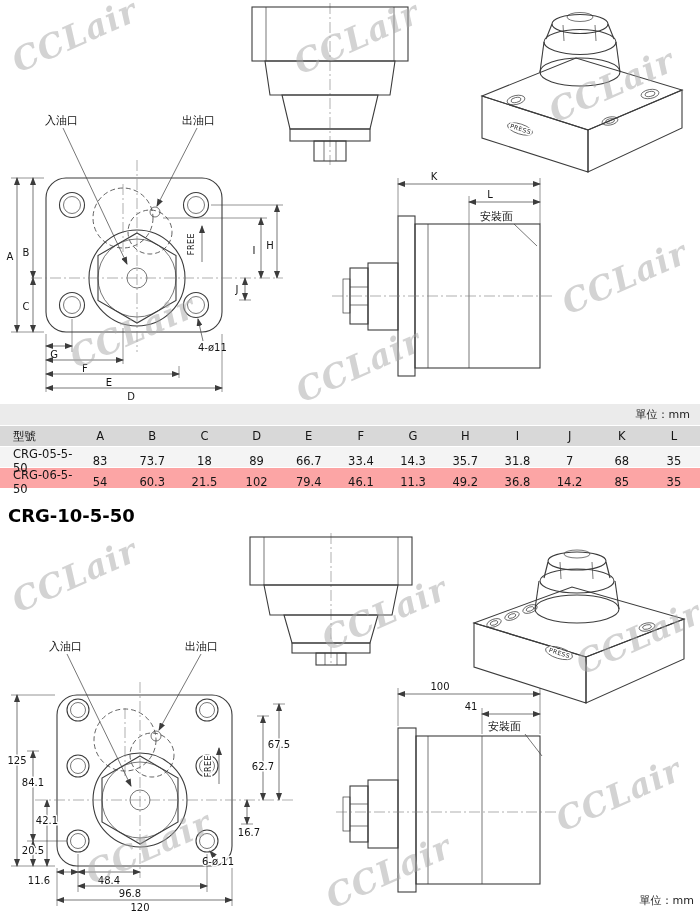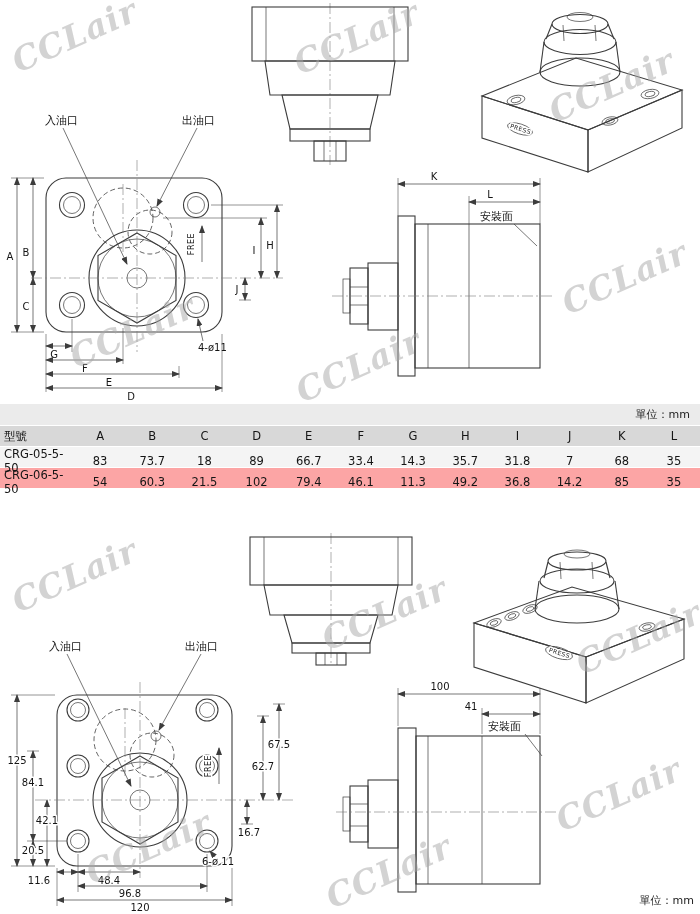--- a/index.html
+++ b/index.html
@@ -17,21 +17,21 @@
 .ld{fill:none;stroke:#3c3c3c;stroke-width:.7}
 .lbl{fill:#141414;font-size:10px;font-family:"DejaVu Sans","Liberation Sans",sans-serif;text-anchor:middle;paint-order:stroke;stroke:#fff;stroke-width:3;stroke-linejoin:round}
 .cjk{font-size:11px}
 .ls{text-anchor:start}
 .sm{font-size:8px;letter-spacing:.5px}
 .tiny{font-size:6px;letter-spacing:.5px}
 .tablezone{position:absolute;left:0;top:404px;width:700px;z-index:3}
 .unitbar{height:22px;background:#ebebeb;display:flex;align-items:center;justify-content:flex-end;padding-right:10px;font-size:11px;color:#222;border-bottom:1px solid #fff}
 .trow{display:grid;grid-template-columns:74px repeat(12,1fr);height:21px;border-bottom:1px solid #fff}
 .trow>div{display:flex;align-items:center;justify-content:center;font-size:11.5px;color:#151515}
-.trow>div.model{justify-content:flex-start;padding-left:4px}
+.trow>div.model{justify-content:flex-start;padding-left:13px}
 .thead{background:#d8d8d8}
 .r1{background:#f4f4f4}
 .r2{background:#fca5a5}
 .section-title{position:absolute;left:8px;top:505px;font-size:18px;font-weight:700;color:#000;z-index:3}
 .unit-bottom{position:absolute;right:6px;top:893px;font-size:11px;color:#222;z-index:3}
 </style>
 </head>
 <body>
 
 <div class="page">
@@ -237,20 +237,21 @@
       <div>46.1</div>
       <div>11.3</div>
       <div>49.2</div>
       <div>36.8</div>
       <div>14.2</div>
       <div>85</div>
       <div>35</div>
     </div>
   </div>
 
+  <div class="section-title">CRG-10-5-50</div>
 
   <svg class="dwg" style="left:240px;top:533px" width="185" height="132" viewBox="0 0 185 132">
     <line class="cl" x1="91" y1="0" x2="91" y2="132"></line>
     <rect class="o" x="10" y="4" width="162" height="48"></rect>
     <line class="t" x1="24" y1="4" x2="24" y2="52"></line>
     <line class="t" x1="158" y1="4" x2="158" y2="52"></line>
     <polygon class="o" points="24,52 158,52 152,82 30,82"></polygon>
     <polygon class="o" points="44,82 138,82 130,110 52,110"></polygon>
     <rect class="o" x="52" y="110" width="78" height="10"></rect>
     <rect class="o" x="76" y="120" width="30" height="12"></rect>

